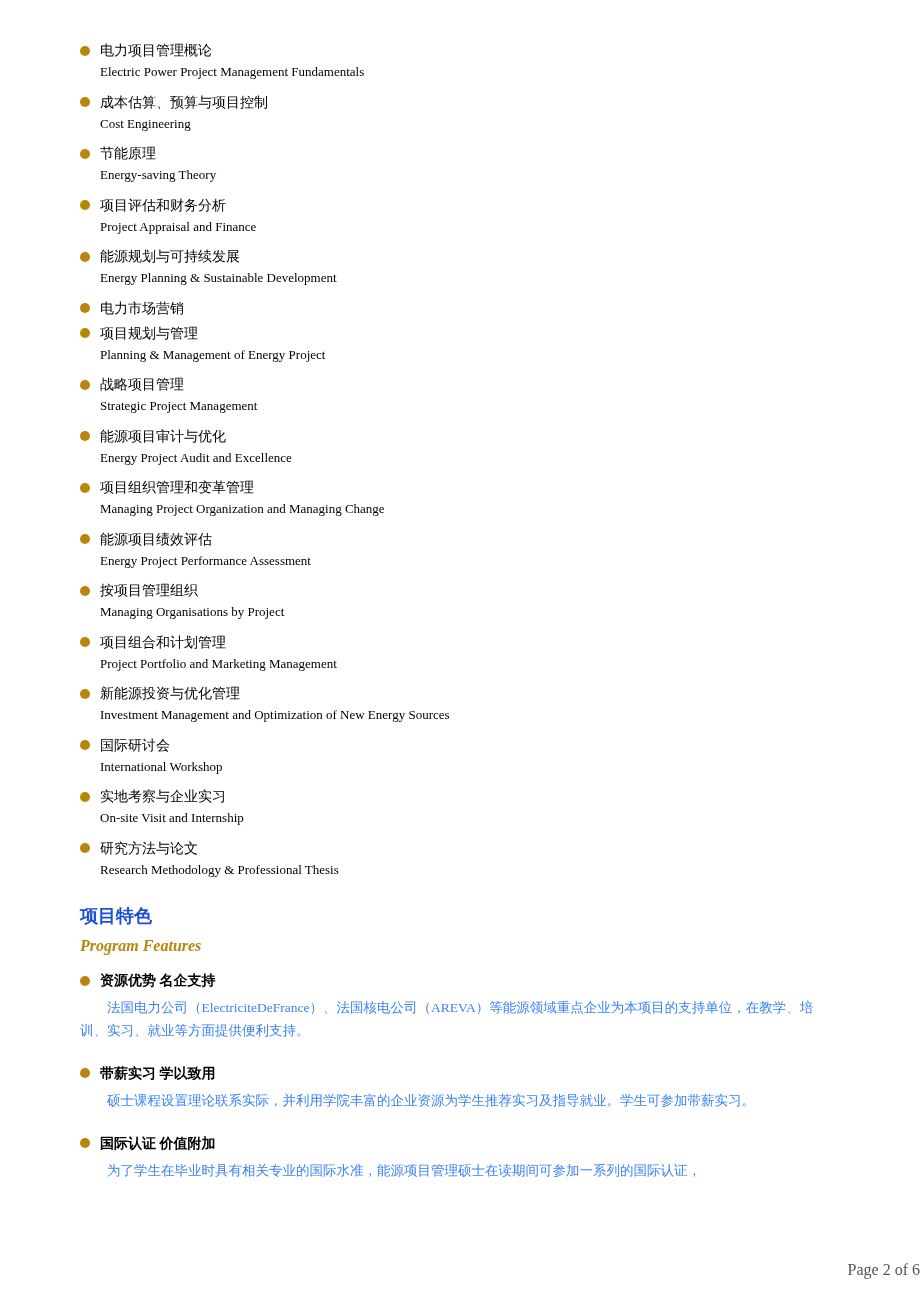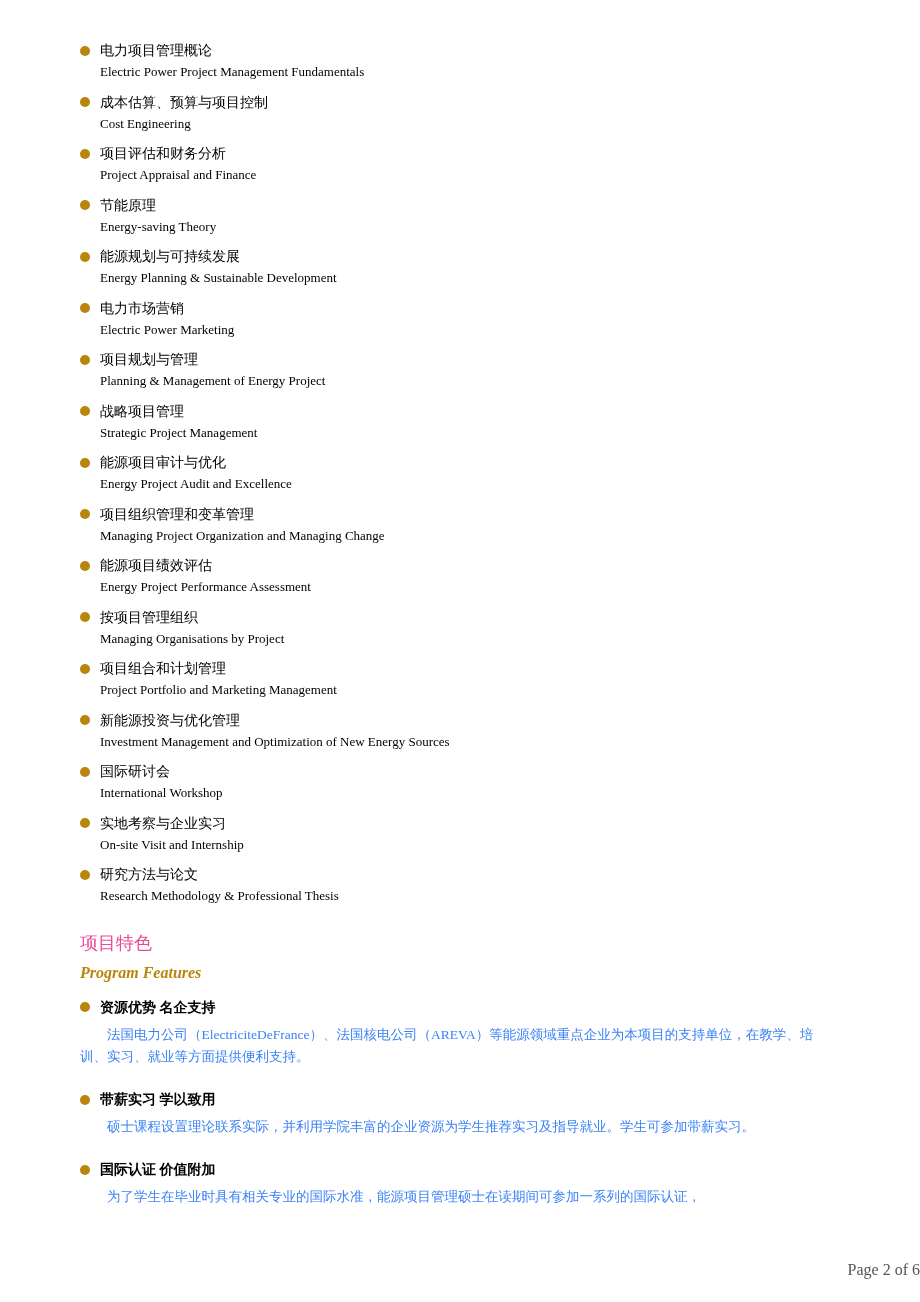--- a/index.html
+++ b/index.html
@@ -41,22 +41,22 @@
       flex-shrink: 0;
     }
     .course-english {
       font-size: 13px;
       color: #000;
       margin-left: 20px;
       margin-bottom: 10px;
     }
     .section-title-zh {
       font-size: 18px;
-      font-weight: normal;
-      color: #ec4899;
+      font-weight: bold;
+      color: #1d4ed8;
       margin-top: 24px;
       margin-bottom: 4px;
     }
     .section-title-en {
       font-size: 16px;
       font-style: italic;
       font-weight: bold;
       color: #b8860b;
       margin-bottom: 12px;
     }
@@ -103,44 +103,43 @@
       <div class="course-item">
         <div class="course-chinese">
           <span class="bullet"></span>
           <span>成本估算、预算与项目控制</span>
         </div>
         <div class="course-english">Cost Engineering</div>
       </div>
       <div class="course-item">
         <div class="course-chinese">
           <span class="bullet"></span>
+          <span>节能原理</span>
+        </div>
+        <div class="course-english">Energy-saving Theory</div>
+      </div>
+      <div class="course-item">
+        <div class="course-chinese">
+          <span class="bullet"></span>
           <span>项目评估和财务分析</span>
         </div>
         <div class="course-english">Project Appraisal and Finance</div>
       </div>
       <div class="course-item">
         <div class="course-chinese">
           <span class="bullet"></span>
-          <span>节能原理</span>
-        </div>
-        <div class="course-english">Energy-saving Theory</div>
-      </div>
-      <div class="course-item">
-        <div class="course-chinese">
-          <span class="bullet"></span>
           <span>能源规划与可持续发展</span>
         </div>
         <div class="course-english">Energy Planning &amp; Sustainable Development</div>
       </div>
       <div class="course-item">
         <div class="course-chinese">
           <span class="bullet"></span>
           <span>电力市场营销</span>
         </div>
-        <div class="course-english">Electric Power Marketing</div>
       </div>
       <div class="course-item">
         <div class="course-chinese">
           <span class="bullet"></span>
           <span>项目规划与管理</span>
         </div>
         <div class="course-english">Planning &amp; Management of Energy Project</div>
       </div>
       <div class="course-item">
         <div class="course-chinese">

